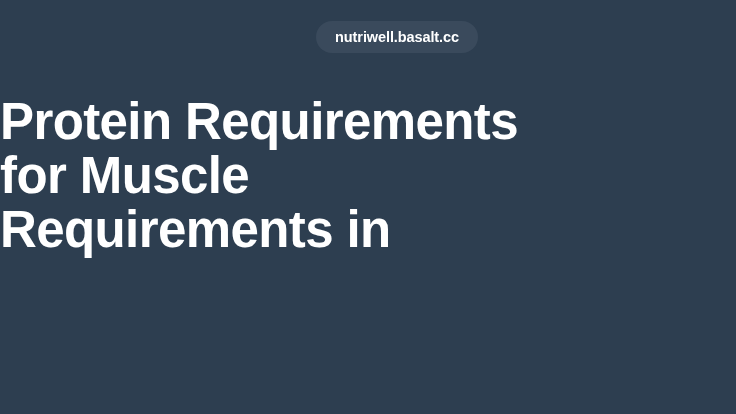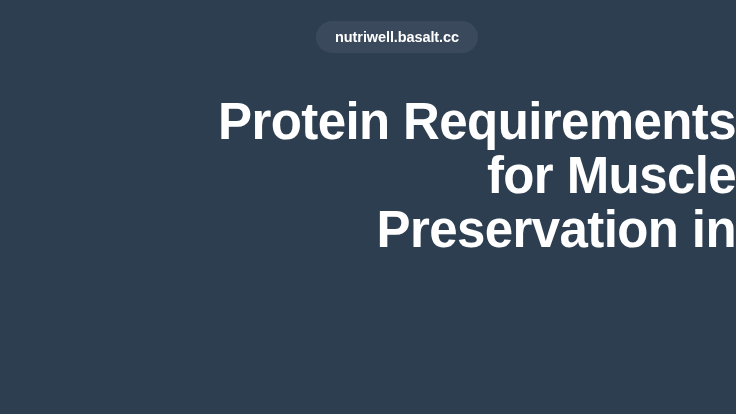--- a/index.html
+++ b/index.html
@@ -46,21 +46,21 @@
     letter-spacing: -0.1px;
     white-space: nowrap;
   }
 
   
   #headline {
     position: absolute;
     top: 95px;
     left: 0;
     width: 736px;
-    text-align: right;
+    text-align: left;
     color: #ffffff;
     font-family: "Liberation Sans", sans-serif;
     font-size: 51px;
     font-weight: bold;
     line-height: 54px;
     letter-spacing: -0.6px;
   }
   #headline .hl-line {
     display: block;
     white-space: nowrap;
@@ -71,16 +71,16 @@
 
 <div id="slide">
 
   <div id="url-pill-wrap">
     <span id="url-pill">nutriwell.basalt.cc</span>
   </div>
 
   <div id="headline">
     <span class="hl-line">Protein Requirements</span>
     <span class="hl-line">for Muscle</span>
-    <span class="hl-line">Preservation in</span>
+    <span class="hl-line">Requirements in</span>
   </div>
 
 </div>
 
 </body></html>

